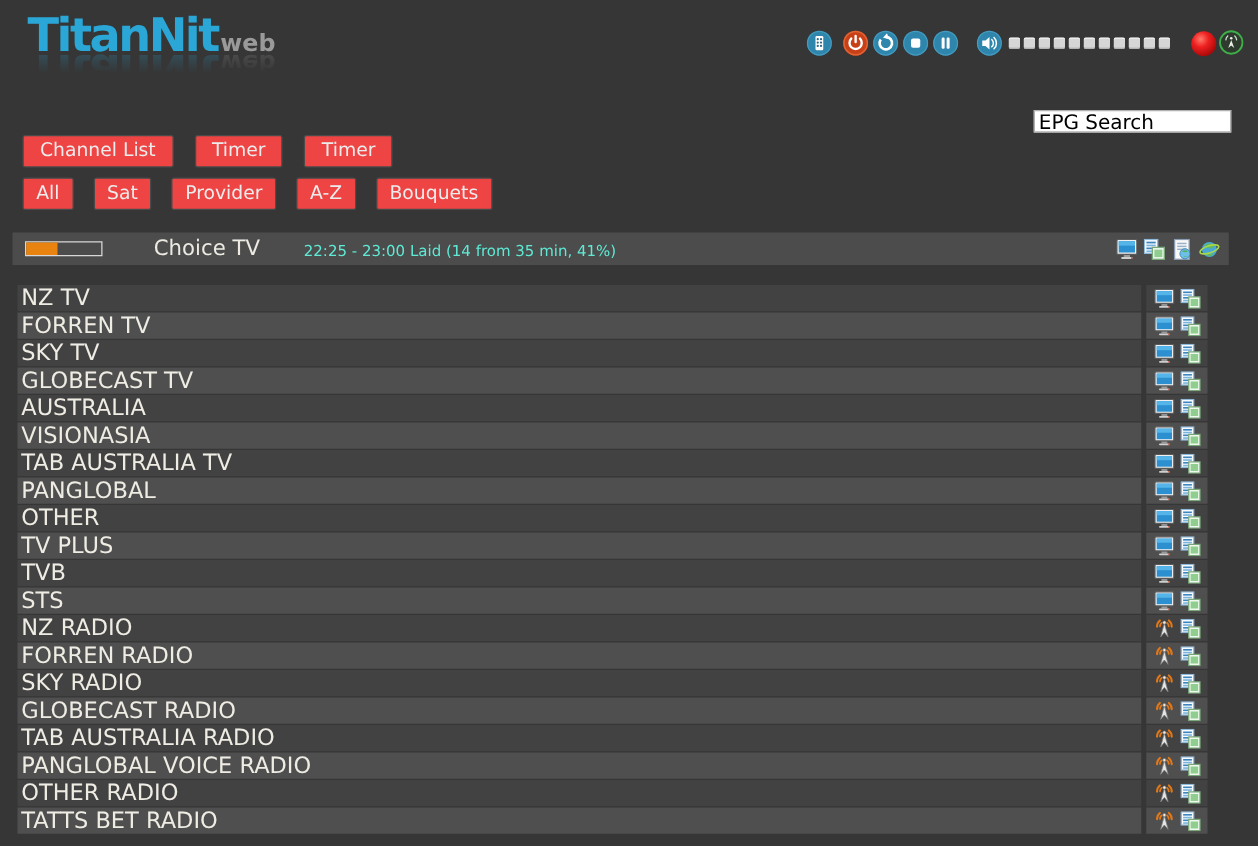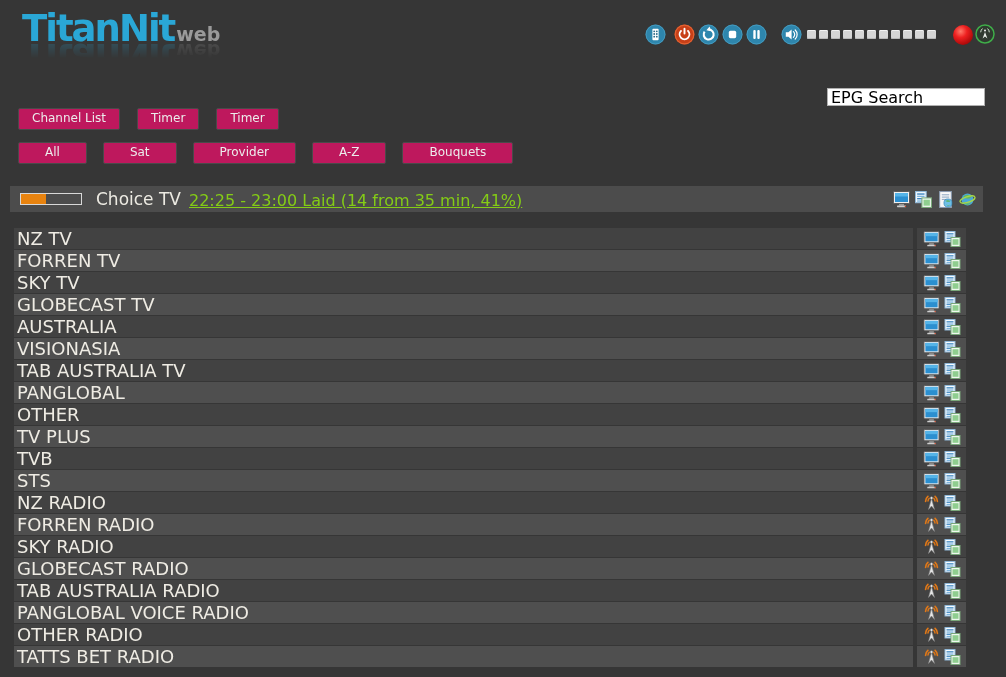--- a/index.html
+++ b/index.html
@@ -26,32 +26,32 @@
            box-shadow:inset 0 1px 0 #f2f2f2, inset 0 -1px 0 #b8b8b8;}
   
   .epg-search{position:absolute;left:827px;top:88px;width:150px;height:16px;
     background:#fff;border:1px solid #b0b0b0;font-size:16px;color:#000;padding:0 3px;
     font-family:"DejaVu Sans","Liberation Sans",sans-serif;}
   
   .nav-row{position:absolute;left:18px;display:flex;}
   .nav-main{top:108px;gap:17px;}
   .nav-filters{top:142px;gap:16px;}
   .nav-btn{
-    background:#be185d;color:#ececec;border:1px solid #4a4a4a;border-radius:2px;
-    font-size:12px;padding:2px 13px 4px;cursor:pointer;white-space:nowrap;
+    background:#ef4444;color:#ececec;border:1px solid #4a4a4a;border-radius:2px;
+    font-size:15px;padding:2px 13px 4px;cursor:pointer;white-space:nowrap;
     font-family:"DejaVu Sans","Liberation Sans",sans-serif;
   }
-  .nav-filters .nav-btn{padding:2px 26px 4px;}
+  .nav-filters .nav-btn{padding:2px 10px 4px;}
   
   .now-bar{position:absolute;left:10px;top:186px;width:973px;height:26px;
-    background:#4c4c4c;display:flex;align-items:center;}
+    background:#4c4c4c;display:flex;align-items:center;gap:27px;}
   .progress{margin-left:10px;width:60px;height:10px;border:1px solid #d8d8d8;background:#4c4c4c;}
   .progress-fill{height:100%;background:#e8830f;width:41%;}
   .now-channel{margin-left:14px;font-size:17px;color:#eceae2;}
-  .now-epg{margin-left:8px;font-size:16px;color:#84cc16;padding-top:3px;text-decoration:underline;}
+  .now-epg{margin-left:8px;font-size:12px;color:#5eead4;padding-top:3px;}
   .now-icons{margin-left:auto;margin-right:7px;display:flex;align-items:center;gap:5px;}
   .now-icons .icon{width:17px;height:17px;cursor:pointer;}
   
   .channel-list{position:absolute;left:14px;top:228px;width:952px;}
   .row{display:flex;height:21px;margin-bottom:1px;}
   .row-name{flex:1;font-size:18px;line-height:21px;color:#efece4;padding-left:3px;cursor:pointer;
     overflow:hidden;white-space:nowrap;}
   .row-icons{width:49px;margin-left:4px;display:flex;align-items:center;justify-content:center;gap:4px;}
   .row:nth-child(odd) .row-name,.row:nth-child(odd) .row-icons{background:#424242;}
   .row:nth-child(even) .row-name,.row:nth-child(even) .row-icons{background:#4f4f4f;}

